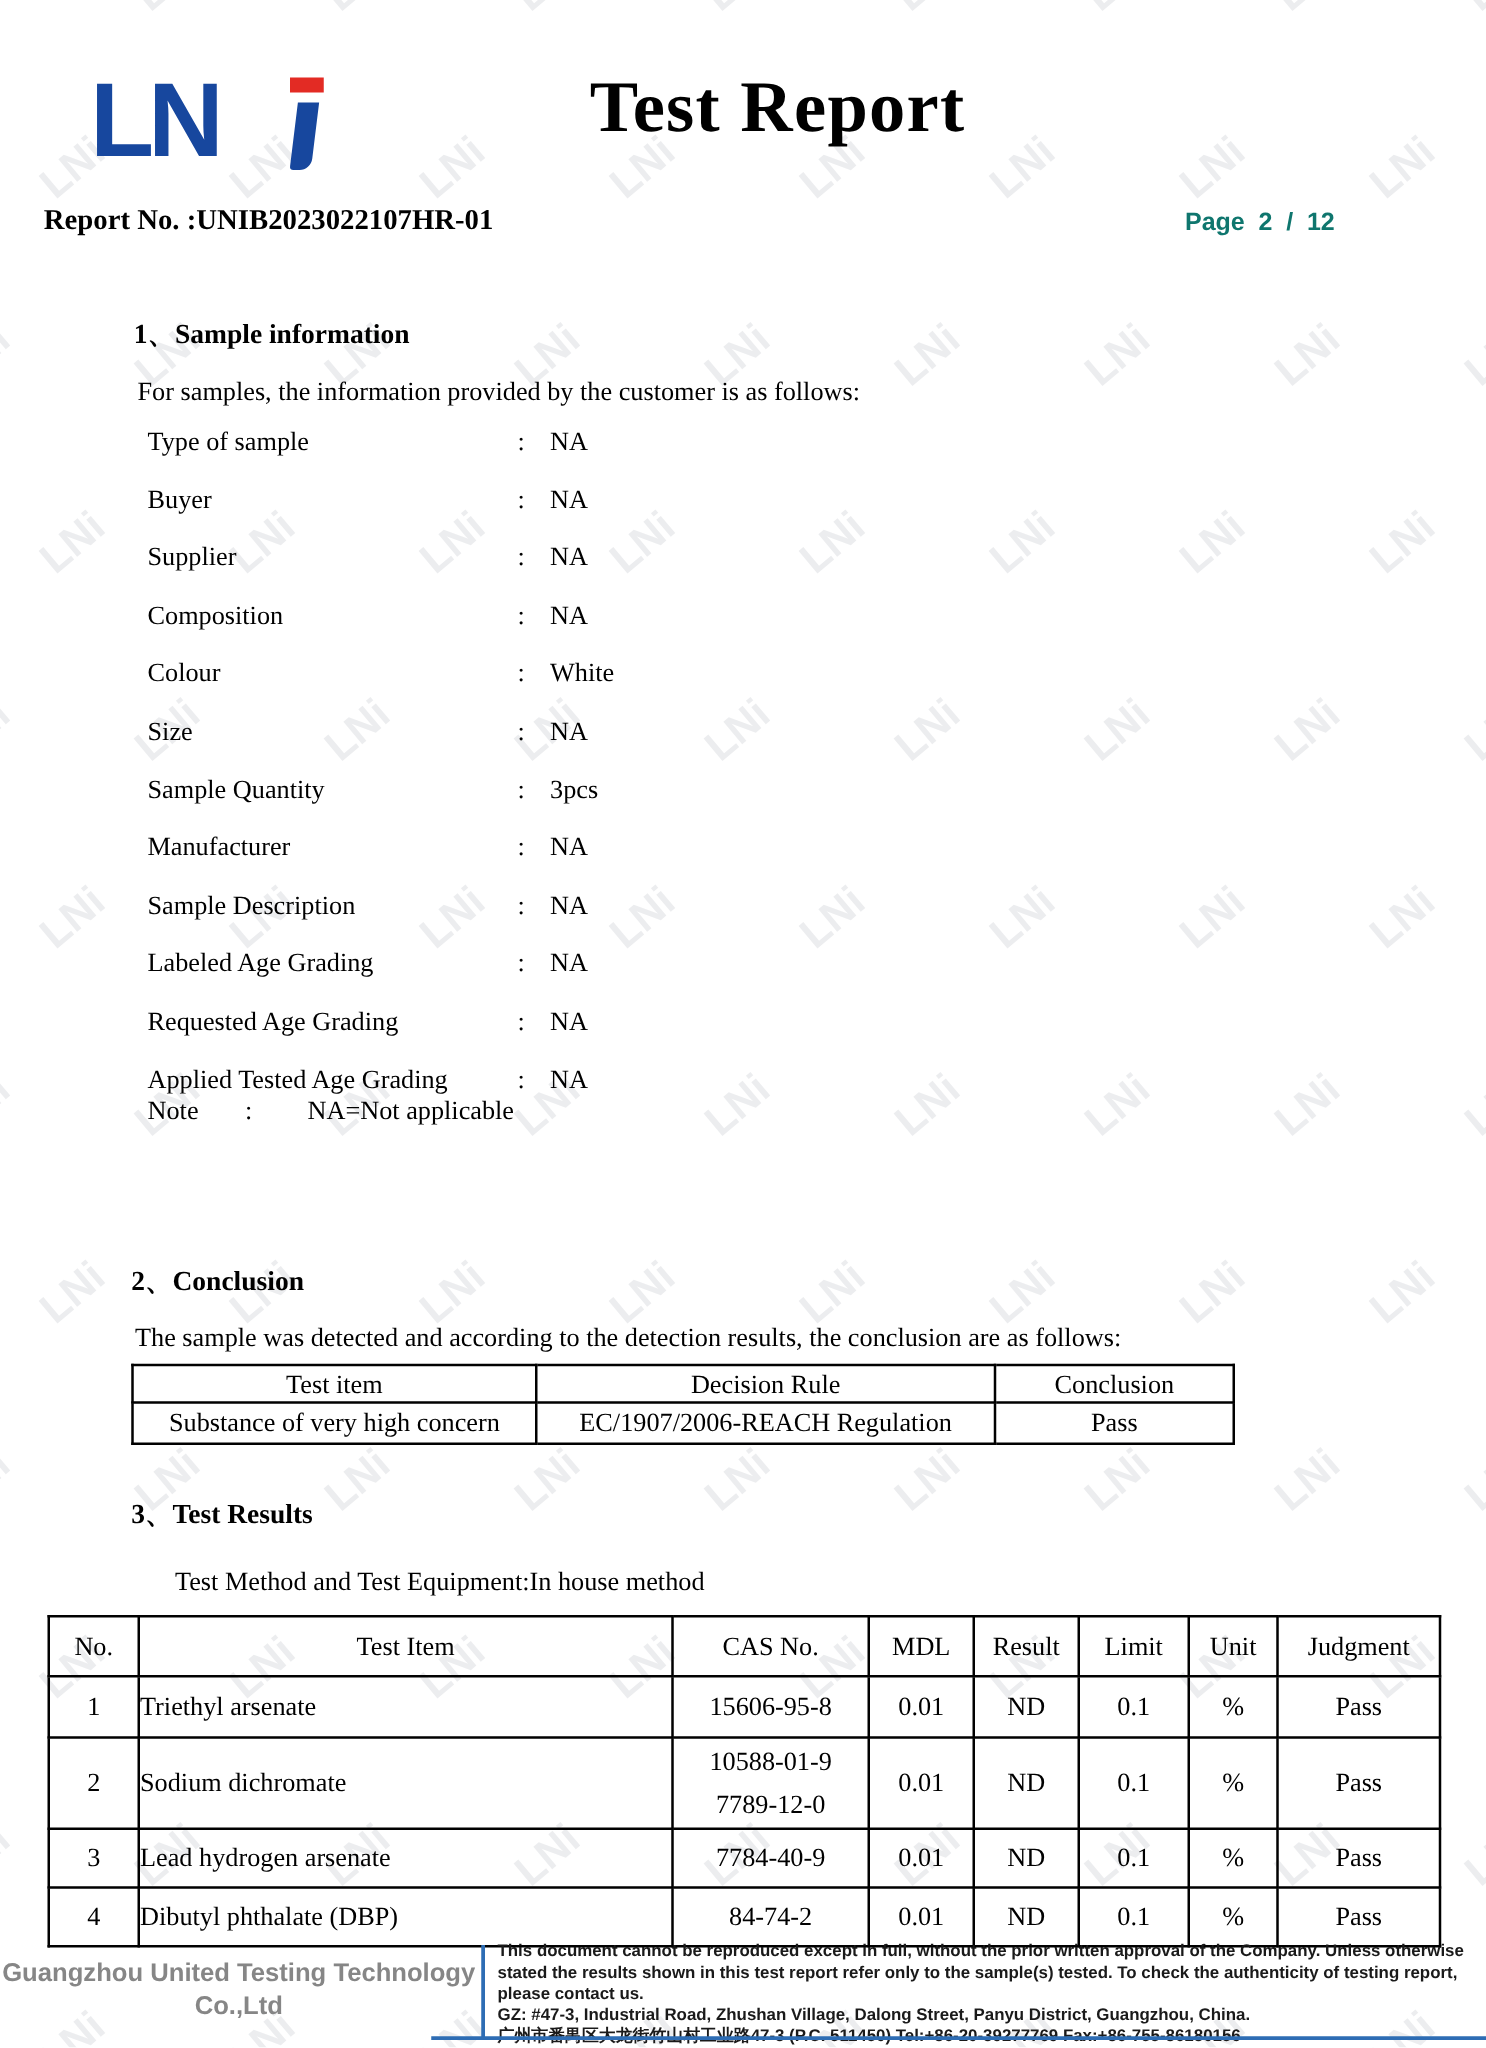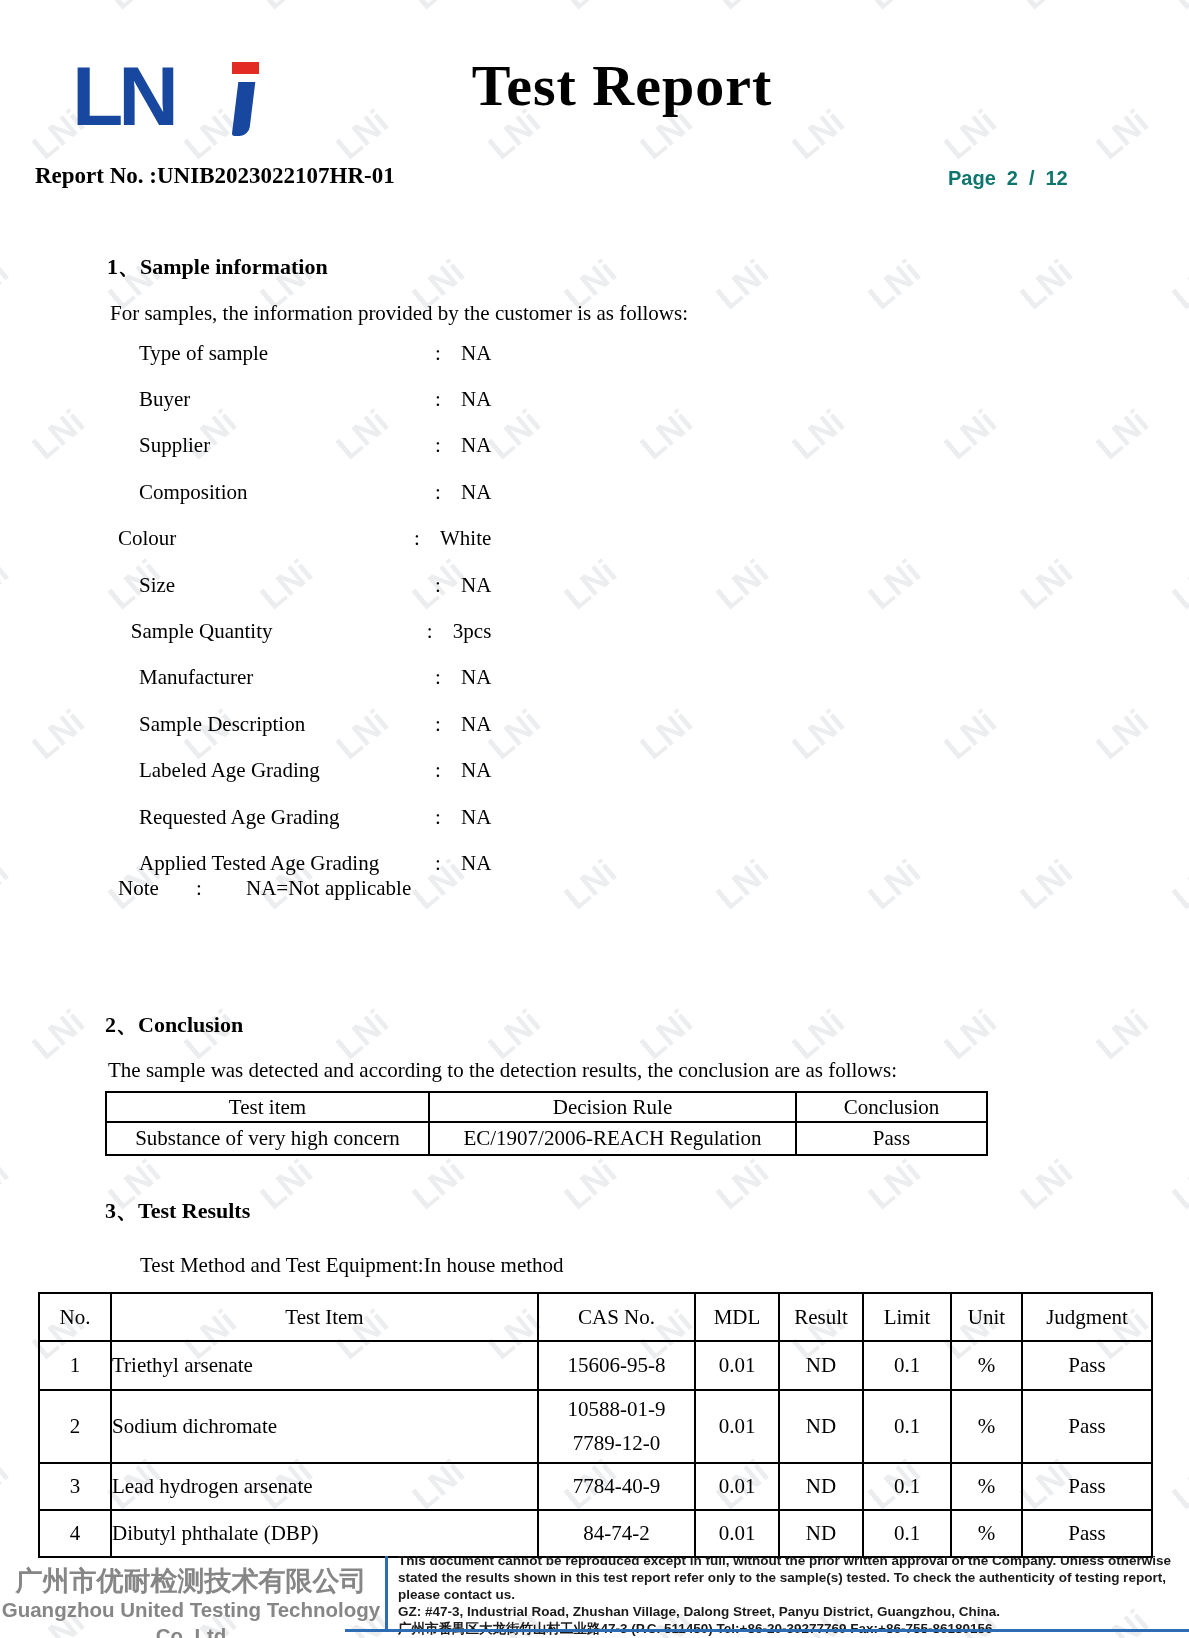--- a/index.html
+++ b/index.html
@@ -24,21 +24,21 @@
          letter-spacing:1px;z-index:1;}
   .report-no{position:absolute;left:35px;top:163px;font-size:23px;font-weight:bold;z-index:1;}
   .report-no-value{}
   .page-indicator{position:absolute;left:948px;top:167px;font-family:"Liberation Sans",sans-serif;
                   font-size:20px;font-weight:bold;color:#0f766e;display:flex;gap:11px;z-index:1;}
 
   
   .s1-heading{position:absolute;left:107px;top:252px;font-size:22px;font-weight:bold;margin:0;z-index:1;}
   .s1-intro{position:absolute;left:110px;top:301px;font-size:21px;margin:0;z-index:1;}
   .kv-rows{position:absolute;left:118px;top:330px;z-index:1;}
-  .kv-row{display:flex;height:46.4px;align-items:center;justify-content:flex-end;}
+  .kv-row{display:flex;height:46.4px;align-items:center;}
   .kv-label{width:296px;font-size:21px;}
   .kv-colon{width:24px;font-size:21px;}
   .kv-value{font-size:21px;margin-left:2px;}
   .note-row{position:absolute;left:118px;top:876px;font-size:21px;display:flex;z-index:1;}
   .note-label{width:78px;}
   .note-value{margin-left:26px;}
 
   
   .s2-heading{position:absolute;left:105px;top:1010px;font-size:22px;font-weight:bold;margin:0;z-index:1;}
   .s2-intro{position:absolute;left:108px;top:1058px;font-size:21px;margin:0;z-index:1;}
@@ -362,21 +362,20 @@
         <td>0.01</td>
         <td>ND</td>
         <td>0.1</td>
         <td>%</td>
         <td>Pass</td>
       </tr>
     </tbody>
   </table>
 
   <div class="footer-left">
-    <div class="company-cn">广州市优耐检测技术有限公司</div>
     <div class="company-en">Guangzhou United Testing Technology Co.,Ltd</div>
   </div>
   <div class="footer-vline"></div>
   <div class="footer-right">
     <p>This document cannot be reproduced except in full, without the prior written approval of the Company. Unless otherwise stated the results shown in this test report refer only to the sample(s) tested. To check the authenticity of testing report, please contact us.</p>
     <p>GZ: #47-3, Industrial Road, Zhushan Village, Dalong Street, Panyu District, Guangzhou, China.</p>
     <p>广州市番禺区大龙街竹山村工业路47-3  (P.C. 511450)   Tel:+86-20-39277769  Fax:+86-755-86180156</p>
   </div>
   <div class="footer-bottom-line"></div>
 

